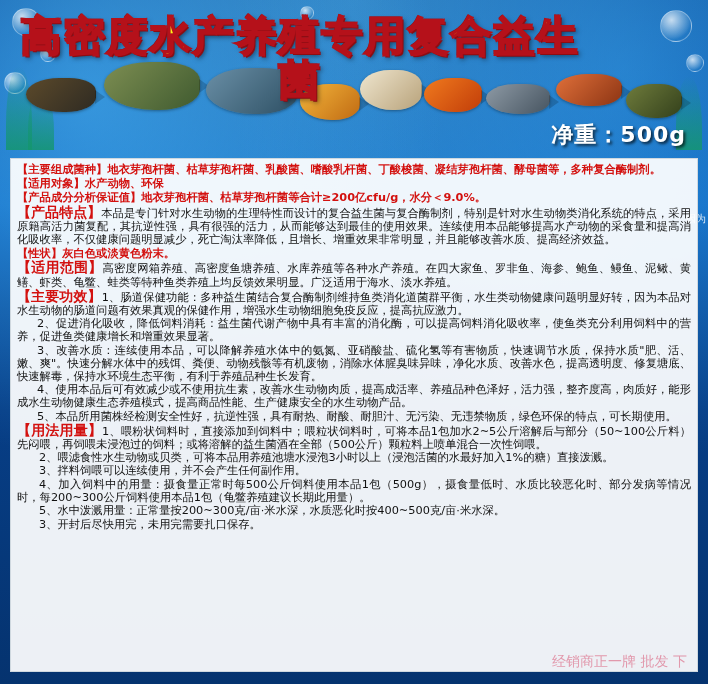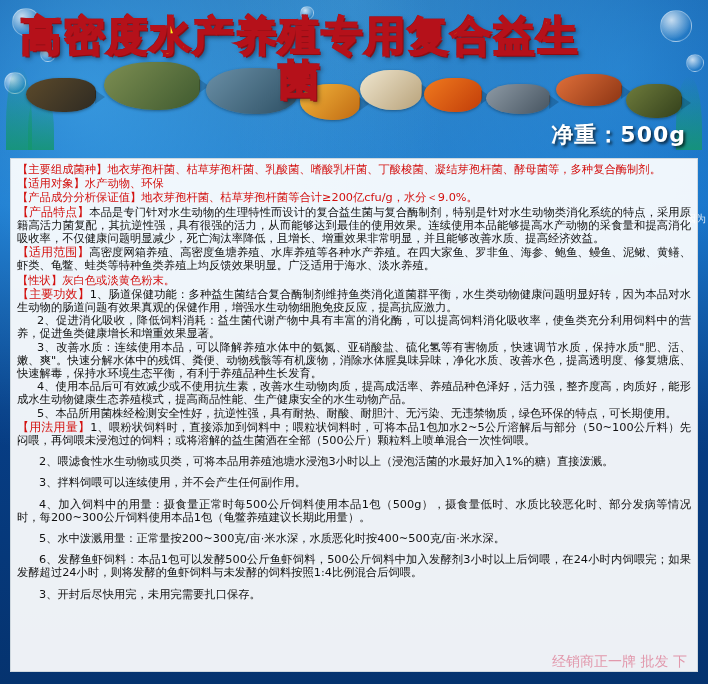--- a/index.html
+++ b/index.html
@@ -61,24 +61,24 @@
     padding:4px 6px 0 6px;
     box-sizing:border-box;
     overflow:hidden;
   }
   .blk{margin:0 0 1px 0;}
   .ln{
     font-family:"DejaVu Sans","Liberation Sans",sans-serif;
     font-size:11.3px;line-height:13.2px;color:#111;
     text-align:justify;
   }
-  .red{color:#d3110f;font-weight:normal;}
-  .hdr{color:#d3110f;font-weight:normal;font-size:12px;}
+  .red{color:#d3110f;font-weight:bold;}
+  .hdr{color:#d3110f;font-weight:bold;font-size:14px;}
   .indent{text-indent:20px;}
-  .indent2{text-indent:22px;margin-top:8px;}
+  .indent2{text-indent:22px;}
   .watermark{
     position:absolute;right:10px;bottom:0;
     font-size:14px;color:#e08aa0;opacity:.85;
   }
   .sidemark{
     position:absolute;right:2px;top:212px;font-size:10px;color:#ffffff;opacity:.85;
   }
 </style>
 </head>
 <body>
@@ -126,42 +126,41 @@
 
     <div class="blk">
       <div class="ln red">【产品成分分析保证值】地衣芽孢杆菌、枯草芽孢杆菌等合计≥200亿cfu/g，水分＜9.0%。</div>
     </div>
 
     <div class="blk">
       <div class="ln"><span class="hdr">【产品特点】</span>本品是专门针对水生动物的生理特性而设计的复合益生菌与复合酶制剂，特别是针对水生动物类消化系统的特点，采用原籍高活力菌复配，其抗逆性强，具有很强的活力，从而能够达到最佳的使用效果。连续使用本品能够提高水产动物的采食量和提高消化吸收率，不仅健康问题明显减少，死亡淘汰率降低，且增长、增重效果非常明显，并且能够改善水质、提高经济效益。</div>
     </div>
 
     <div class="blk">
-      <div class="ln"><span class="hdr">【适用范围】</span>高密度网箱养殖、高密度鱼塘养殖、水库养殖等各种水产养殖。在四大家鱼、罗非鱼、海参、鲍鱼、鳗鱼、泥鳅、黄鳝、虾类、龟鳖、蛙类等特种鱼类养殖上均反馈效果明显。广泛适用于海水、淡水养殖。</div>
+      <div class="ln red">【性状】灰白色或淡黄色粉末。</div>
     </div>
 
     <div class="blk">
-      <div class="ln red">【性状】灰白色或淡黄色粉末。</div>
+      <div class="ln"><span class="hdr">【适用范围】</span>高密度网箱养殖、高密度鱼塘养殖、水库养殖等各种水产养殖。在四大家鱼、罗非鱼、海参、鲍鱼、鳗鱼、泥鳅、黄鳝、虾类、龟鳖、蛙类等特种鱼类养殖上均反馈效果明显。广泛适用于海水、淡水养殖。</div>
     </div>
 
     <div class="blk">
       <div class="ln"><span class="hdr">【主要功效】</span>1、肠道保健功能：多种益生菌结合复合酶制剂维持鱼类消化道菌群平衡，水生类动物健康问题明显好转，因为本品对水生动物的肠道问题有效果真观的保健作用，增强水生动物细胞免疫反应，提高抗应激力。</div>
       <div class="ln indent">2、促进消化吸收，降低饲料消耗：益生菌代谢产物中具有丰富的消化酶，可以提高饲料消化吸收率，使鱼类充分利用饲料中的营养，促进鱼类健康增长和增重效果显著。</div>
       <div class="ln indent">3、改善水质：连续使用本品，可以降解养殖水体中的氨氮、亚硝酸盐、硫化氢等有害物质，快速调节水质，保持水质"肥、活、嫩、爽"。快速分解水体中的残饵、粪便、动物残骸等有机废物，消除水体腥臭味异味，净化水质、改善水色，提高透明度、修复塘底、快速解毒，保持水环境生态平衡，有利于养殖品种生长发育。</div>
       <div class="ln indent">4、使用本品后可有效减少或不使用抗生素，改善水生动物肉质，提高成活率、养殖品种色泽好，活力强，整齐度高，肉质好，能形成水生动物健康生态养殖模式，提高商品性能、生产健康安全的水生动物产品。</div>
       <div class="ln indent">5、本品所用菌株经检测安全性好，抗逆性强，具有耐热、耐酸、耐胆汁、无污染、无违禁物质，绿色环保的特点，可长期使用。</div>
     </div>
 
     <div class="blk">
       <div class="ln"><span class="hdr">【用法用量】</span>1、喂粉状饲料时，直接添加到饲料中；喂粒状饲料时，可将本品1包加水2~5公斤溶解后与部分（50~100公斤料）先闷喂，再饲喂未浸泡过的饲料；或将溶解的益生菌酒在全部（500公斤）颗粒料上喷单混合一次性饲喂。</div>
       <div class="ln indent2">2、喂滤食性水生动物或贝类，可将本品用养殖池塘水浸泡3小时以上（浸泡活菌的水最好加入1%的糖）直接泼溅。</div>
       <div class="ln indent2">3、拌料饲喂可以连续使用，并不会产生任何副作用。</div>
       <div class="ln indent2">4、加入饲料中的用量：摄食量正常时每500公斤饲料使用本品1包（500g），摄食量低时、水质比较恶化时、部分发病等情况时，每200~300公斤饲料使用本品1包（龟鳖养殖建议长期此用量）。</div>
       <div class="ln indent2">5、水中泼溅用量：正常量按200~300克/亩·米水深，水质恶化时按400~500克/亩·米水深。</div>
-      <div class="ln indent2">6、发酵鱼虾饲料：本品1包可以发酵500公斤鱼虾饲料，500公斤饲料中加入发酵剂3小时以上后饲喂，在24小时内饲喂完；如果发酵超过24小时，则将发酵的鱼虾饲料与未发酵的饲料按照1:4比例混合后饲喂。</div>
     </div>
 
     <div class="blk">
       <div class="ln indent2">3、开封后尽快用完，未用完需要扎口保存。</div>
     </div>
 
     <div class="watermark">经销商正一牌 批发 下</div>
   </div>
 </div>
 

